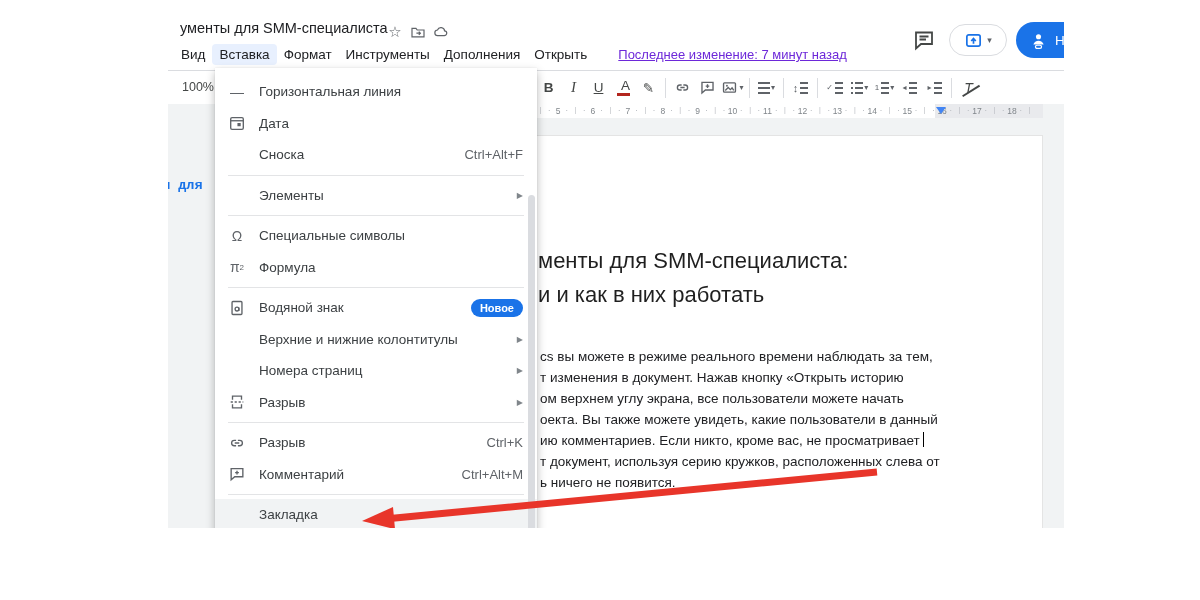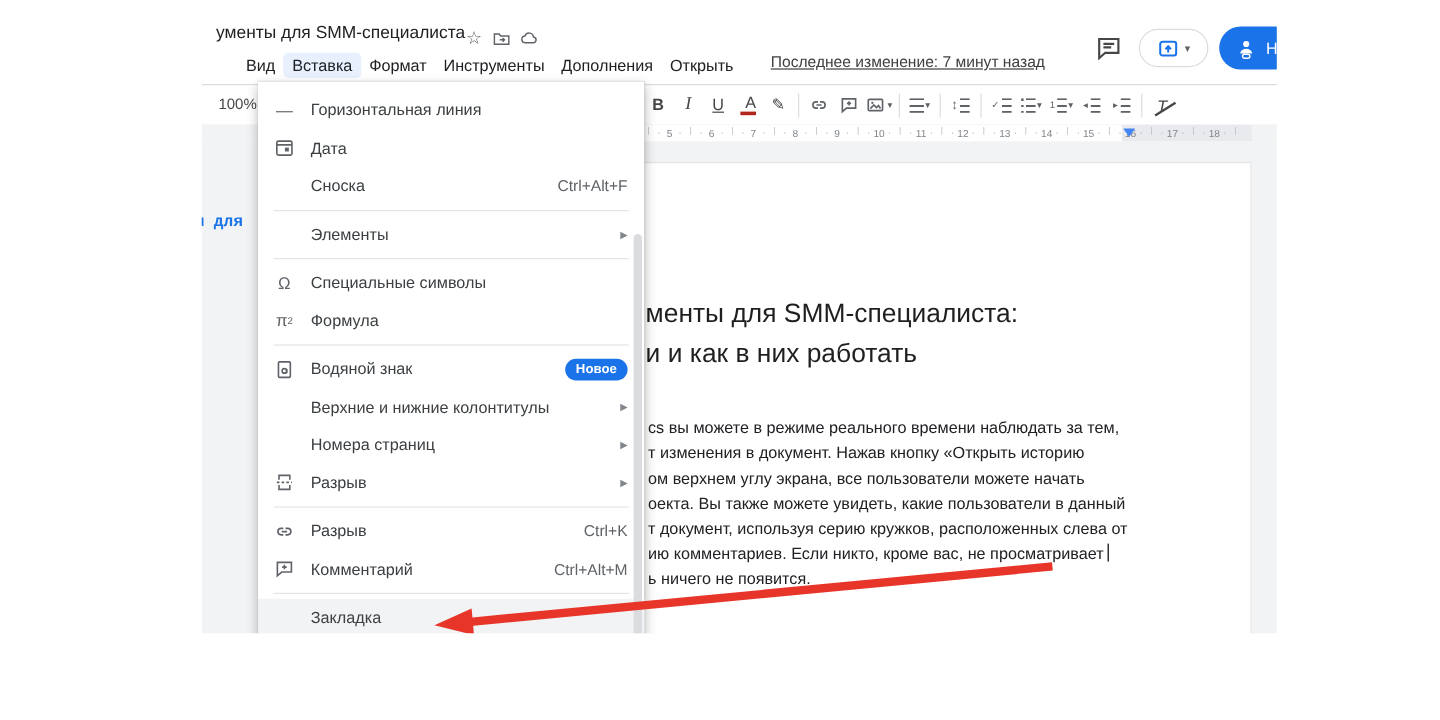--- a/index.html
+++ b/index.html
@@ -9,24 +9,24 @@
 
   
   .doc-title{position:absolute;left:12px;top:20px;font-size:14.5px;color:#202124;white-space:nowrap;}
   .t-icon{position:absolute;top:23px;width:18px;height:18px;color:#5f6368;display:flex;align-items:center;justify-content:center;}
   .t-icon svg{width:16px;height:16px;stroke:#5f6368;fill:none;stroke-width:1.5;}
   .star{left:218px;font-size:15px;}
   .fold{left:241px;}
   .cloud{left:264px;}
 
   
-  .menubar{position:absolute;left:6px;top:44px;display:flex;align-items:flex-start;font-size:13.5px;color:#202124;margin-left:24px;}
+  .menubar{position:absolute;left:6px;top:44px;display:flex;align-items:center;font-size:13.5px;color:#202124;}
   .menu-btn{padding:3px 7px;border-radius:4px;white-space:nowrap;}
   .menu-btn.active{background:#e8f0fe;}
-  .lastedit{margin-left:24px;color:#404040;text-decoration:underline;font-size:13px;white-space:nowrap;}
+  .lastedit{margin-left:24px;color:#6d28d9;text-decoration:underline;font-size:13px;white-space:nowrap;}
 
   
   .tb-comment{position:absolute;left:744px;top:28px;width:24px;height:24px;}
   .tb-comment svg{width:24px;height:24px;stroke:#444746;fill:none;stroke-width:1.8;}
   .present{position:absolute;left:781px;top:24px;width:58px;height:32px;border:1px solid #dadce0;border-radius:17px;
            display:flex;align-items:center;justify-content:center;gap:3px;background:#fff;box-sizing:border-box;}
   .present svg{width:19px;height:19px;stroke:#1a73e8;fill:none;stroke-width:1.8;}
   .present .caret{color:#5f6368;font-size:9px;}
   .share{position:absolute;left:848px;top:22px;width:96px;height:36px;background:#1a73e8;border-radius:18px;
          display:flex;align-items:center;padding-left:13px;gap:7px;color:#fff;font-size:13.5px;box-sizing:border-box;}
@@ -222,22 +222,22 @@
       <div class="outline-frag">ы для</div>
       <div class="heading" id="doc-heading">
           <div>менты для SMM-специалиста:</div>
           <div>и и как в них работать</div>
         </div>
       <div class="body-lines" id="doc-body">
           <div>cs вы можете в режиме реального времени наблюдать за тем,</div>
           <div>т изменения в документ. Нажав кнопку «Открыть историю</div>
           <div>ом верхнем углу экрана, все пользователи можете начать</div>
           <div>оекта. Вы также можете увидеть, какие пользователи в данный</div>
+          <div>ию комментариев. Если никто, кроме вас, не просматривает<span class="cursor"></span></div>
           <div>т документ, используя серию кружков, расположенных слева от</div>
-          <div>ию комментариев. Если никто, кроме вас, не просматривает<span class="cursor"></span></div>
           <div>ь ничего не появится.</div>
         </div>
     </div>
 
     <div class="imenu" id="insert-menu">
         <div class="mi">
           <span class="mi-icon">—</span>
           <span class="mi-label">Горизонтальная линия</span>
         </div>
         <div class="mi">

